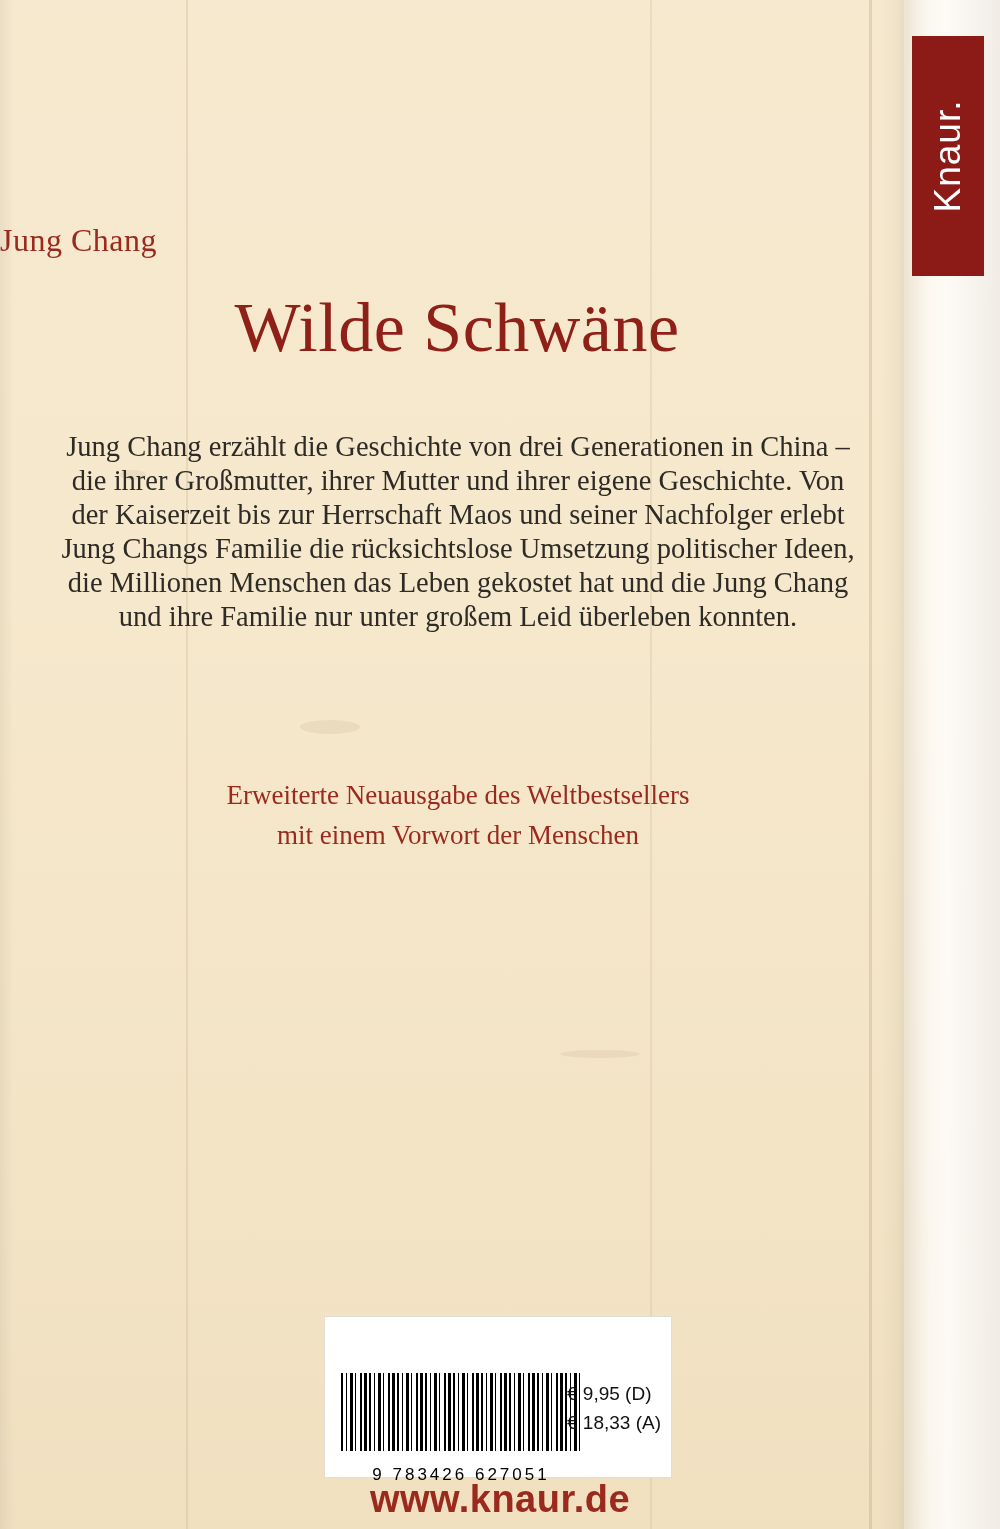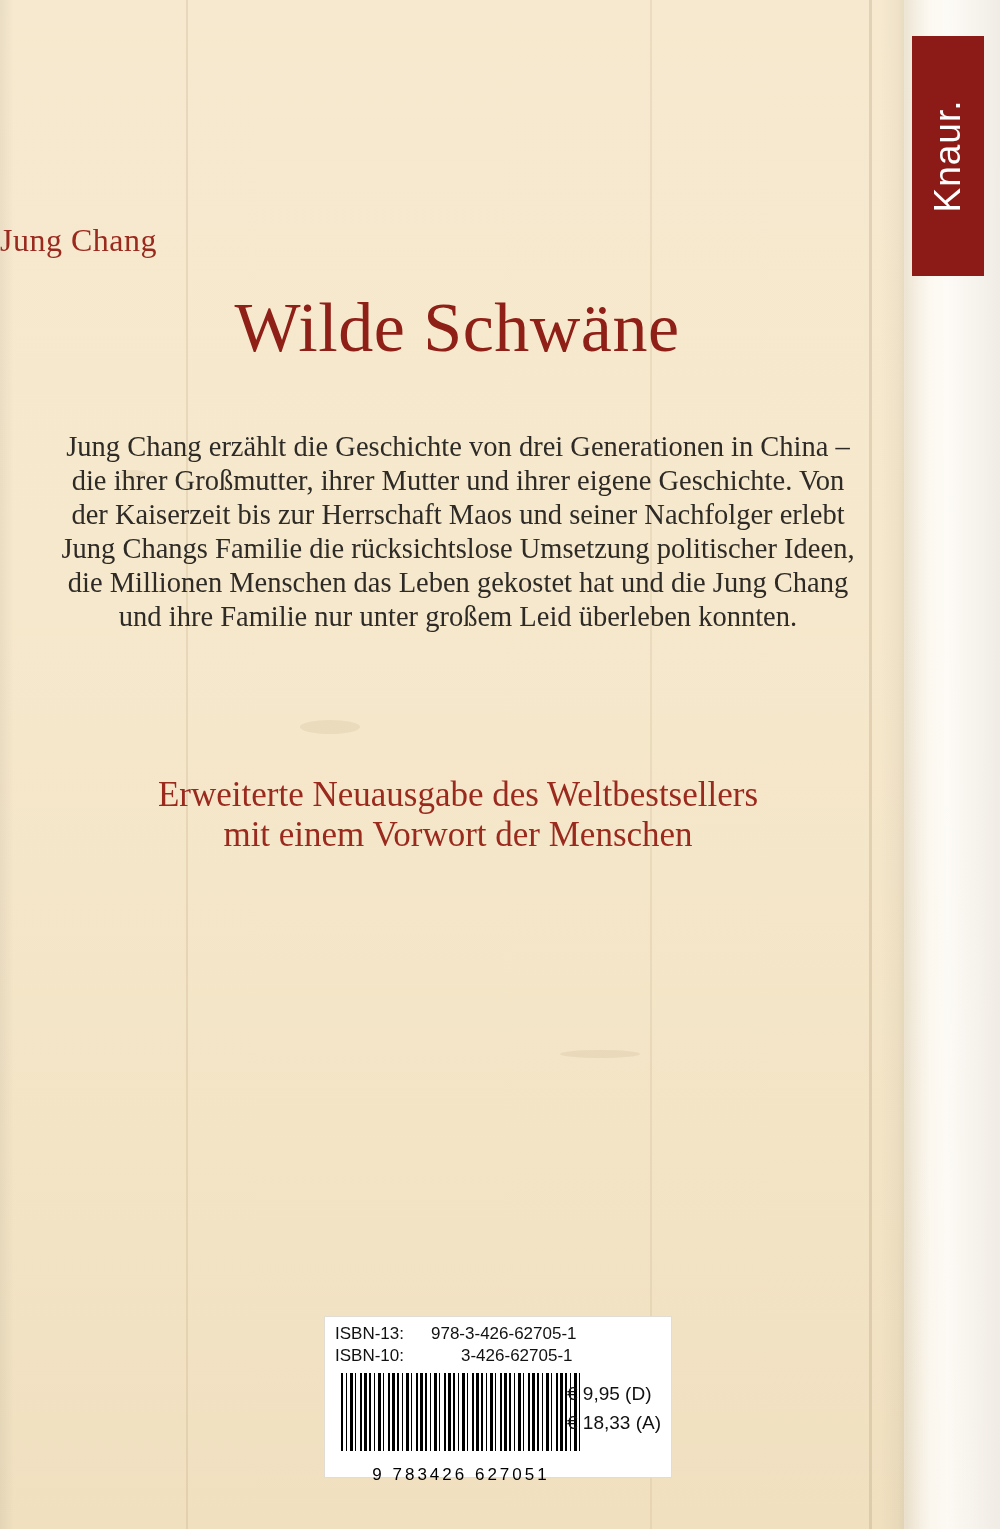--- a/index.html
+++ b/index.html
@@ -103,21 +103,21 @@
     line-height: 34px;
   }
 
   .edition {
     position: absolute;
     top: 775px;
     left: 58px;
     width: 800px;
     text-align: center;
     color: #9a2a1e;
-    font-size: 35px;
+    font-size: 27px;
     line-height: 40px;
   }
 
   
   .barcode-box {
     position: absolute;
     left: 324px;
     top: 1316px;
     width: 346px;
     height: 160px;
@@ -218,34 +218,25 @@
   <div class="title">Wilde Schwäne</div>
 
   <div class="blurb">Jung Chang erzählt die Geschichte von drei Generationen in China – die ihrer Großmutter, ihrer Mutter und ihrer eigene Geschichte. Von der Kaiserzeit bis zur Herrschaft Maos und seiner Nachfolger erlebt Jung Changs Familie die rücksichtslose Umsetzung politischer Ideen, die Millionen Menschen das Leben gekostet hat und die Jung Chang und ihre Familie nur unter großem Leid überleben konnten.</div>
 
   <div class="edition">
     <div>Erweiterte Neuausgabe des Weltbestsellers</div>
     <div>mit einem Vorwort der Menschen</div>
   </div>
 
   <div class="barcode-box">
-    <div class="isbn-lines">
-      <div class="isbn-row r1">
-        <span class="k">ISBN-13:</span>
-        <span class="v">978-3-426-62705-1</span>
-      </div>
-      <div class="isbn-row r2">
-        <span class="k">ISBN-10:</span>
-        <span class="v">3-426-62705-1</span>
-      </div>
-    </div>
 
     <div class="bars"></div>
     <div class="bar-digits">9 783426 627051</div>
 
     <div class="prices">
       <div>€  9,95 (D)</div>
       <div>€ 18,33 (A)</div>
     </div>
   </div>
 
+  <div class="website">www.knaur.de</div>
 
 </div>
 
 </body></html>

